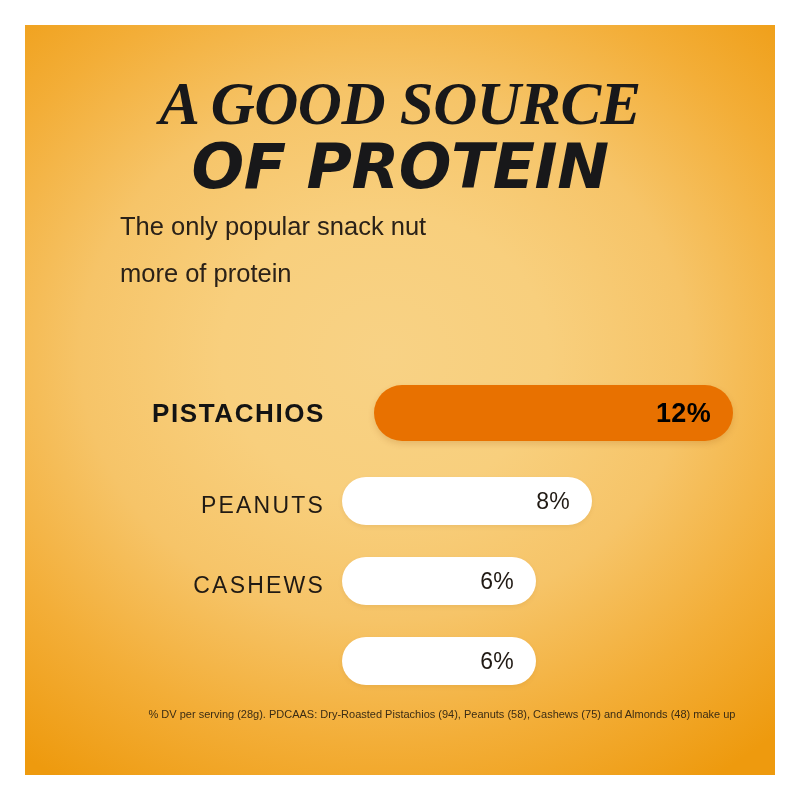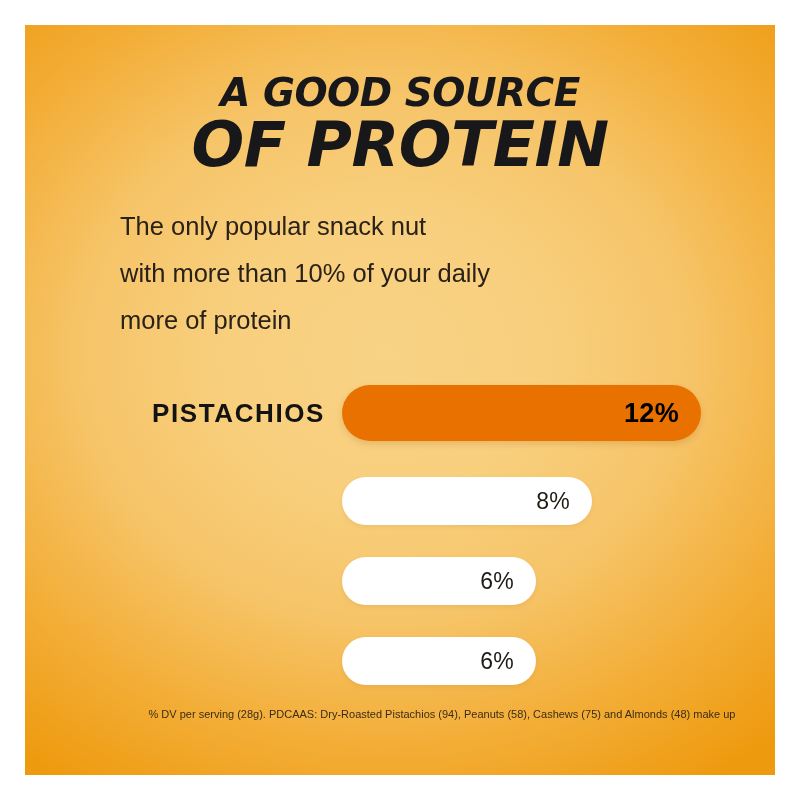--- a/index.html
+++ b/index.html
@@ -40,21 +40,21 @@
     text-align: center;
     color: #18181a;
     font-family: "DejaVu Sans", sans-serif;
     font-weight: bold;
     font-style: italic;
     font-size: 50px;
     line-height: 1.02;
     letter-spacing: -0.5px;
     text-transform: uppercase;
   }
-  .headline .l1 { display: block; font-size: 39px; }
+  .headline .l1 { display: block; font-size: 61px; font-family: Liberation Serif, serif; }
   .headline .l2 { display: block; font-size: 62px; }
 
   
   .subhead {
     position: absolute;
     left: 95px;
     top: 178px;
     width: 560px;
     color: #2a2118;
     font-family: "Liberation Sans", sans-serif;
@@ -106,21 +106,21 @@
     height: 48px;
     line-height: 48px;
     color: #201a14;
     font-family: "Liberation Sans", sans-serif;
     font-size: 23px;
     font-weight: normal;
     letter-spacing: 0.3px;
   }
 
   
-  .row.highlight { height: 92px; }
+  .row.highlight { height: 92px; margin-left: 32px; }
   .row.highlight .row-label {
     height: 56px;
     line-height: 56px;
     font-size: 26px;
     font-weight: bold;
     letter-spacing: 1.6px;
     color: #131313;
   }
   .row.highlight .row-bar {
     height: 56px;
@@ -156,50 +156,51 @@
 
 <div id="infographic">
 
   <div class="headline">
     <span class="l1">A GOOD SOURCE</span>
     <span class="l2">OF PROTEIN</span>
   </div>
 
   <div class="subhead">
     <span>The only popular snack nut</span>
-    <span>with more than 10% of your daily</span>
     <span>more of protein</span>
   </div>
 
   <div id="chart">
 
     <div class="row highlight">
       <div class="row-label">PISTACHIOS</div>
       <div class="row-bar" style="width:359px">
         <div class="row-value">12%</div>
       </div>
     </div>
 
     <div class="row">
+      <div class="row-label">PEANUTS</div>
       <div class="row-bar" style="width:250px">
         <div class="row-value">8%</div>
+      </div>
+    </div>
+
+    <div class="row">
+      <div class="row-label">CASHEWS</div>
+      <div class="row-bar" style="width:194px">
+        <div class="row-value">6%</div>
       </div>
     </div>
 
     <div class="row">
       <div class="row-bar" style="width:194px">
         <div class="row-value">6%</div>
       </div>
     </div>
 
-    <div class="row">
-      <div class="row-bar" style="width:194px">
-        <div class="row-value">6%</div>
-      </div>
-    </div>
-
   </div>
 
   <div class="footnote">
     <span>% DV per serving (28g). PDCAAS: Dry-Roasted Pistachios (94), Peanuts (58), Cashews (75) and Almonds (48) make up</span>
   </div>
 
 </div>
 
 </body></html>

